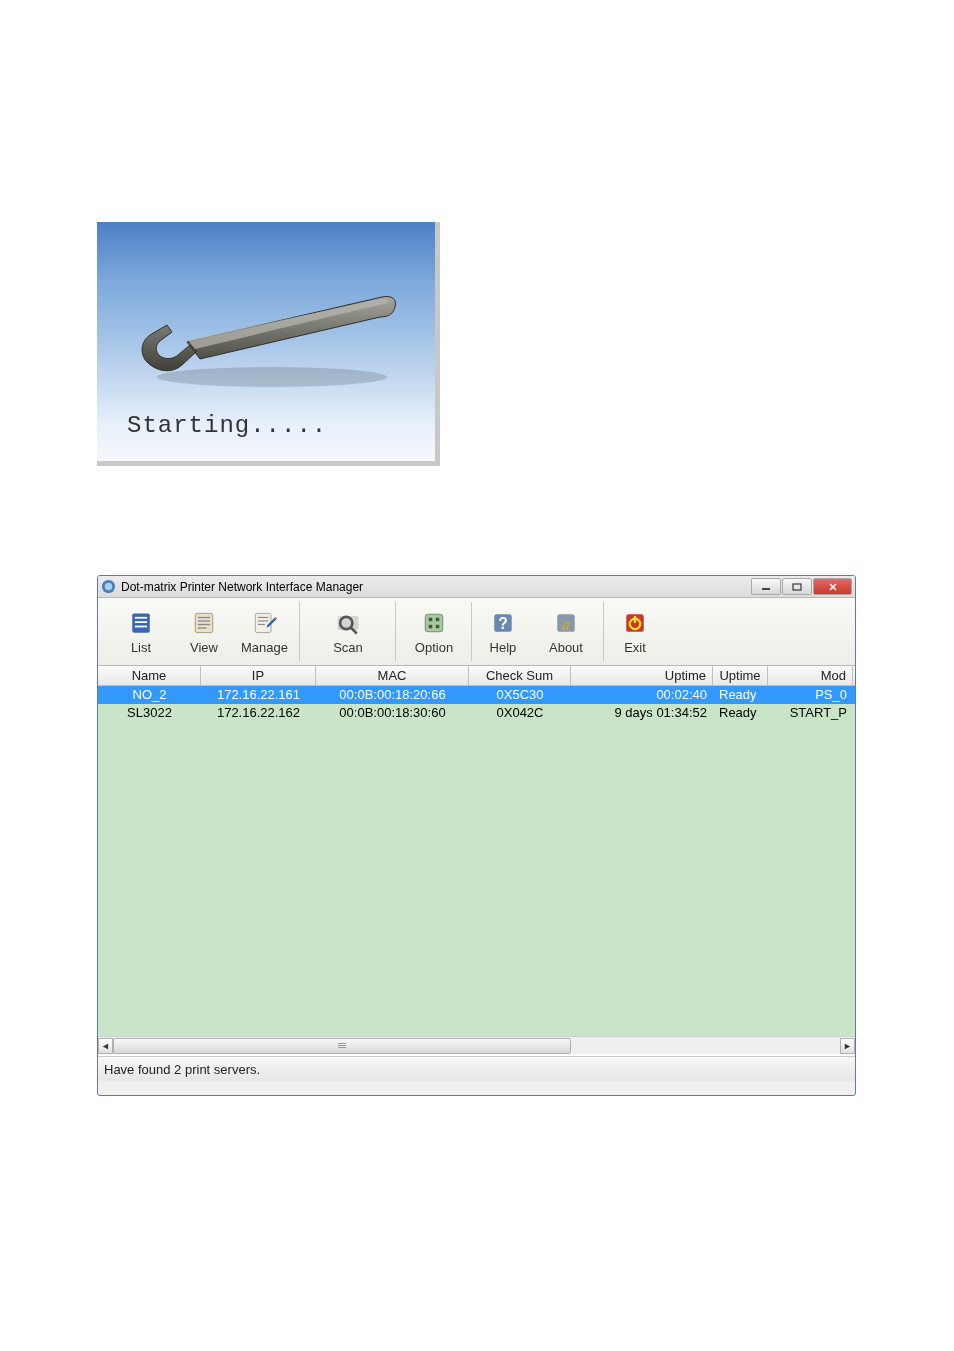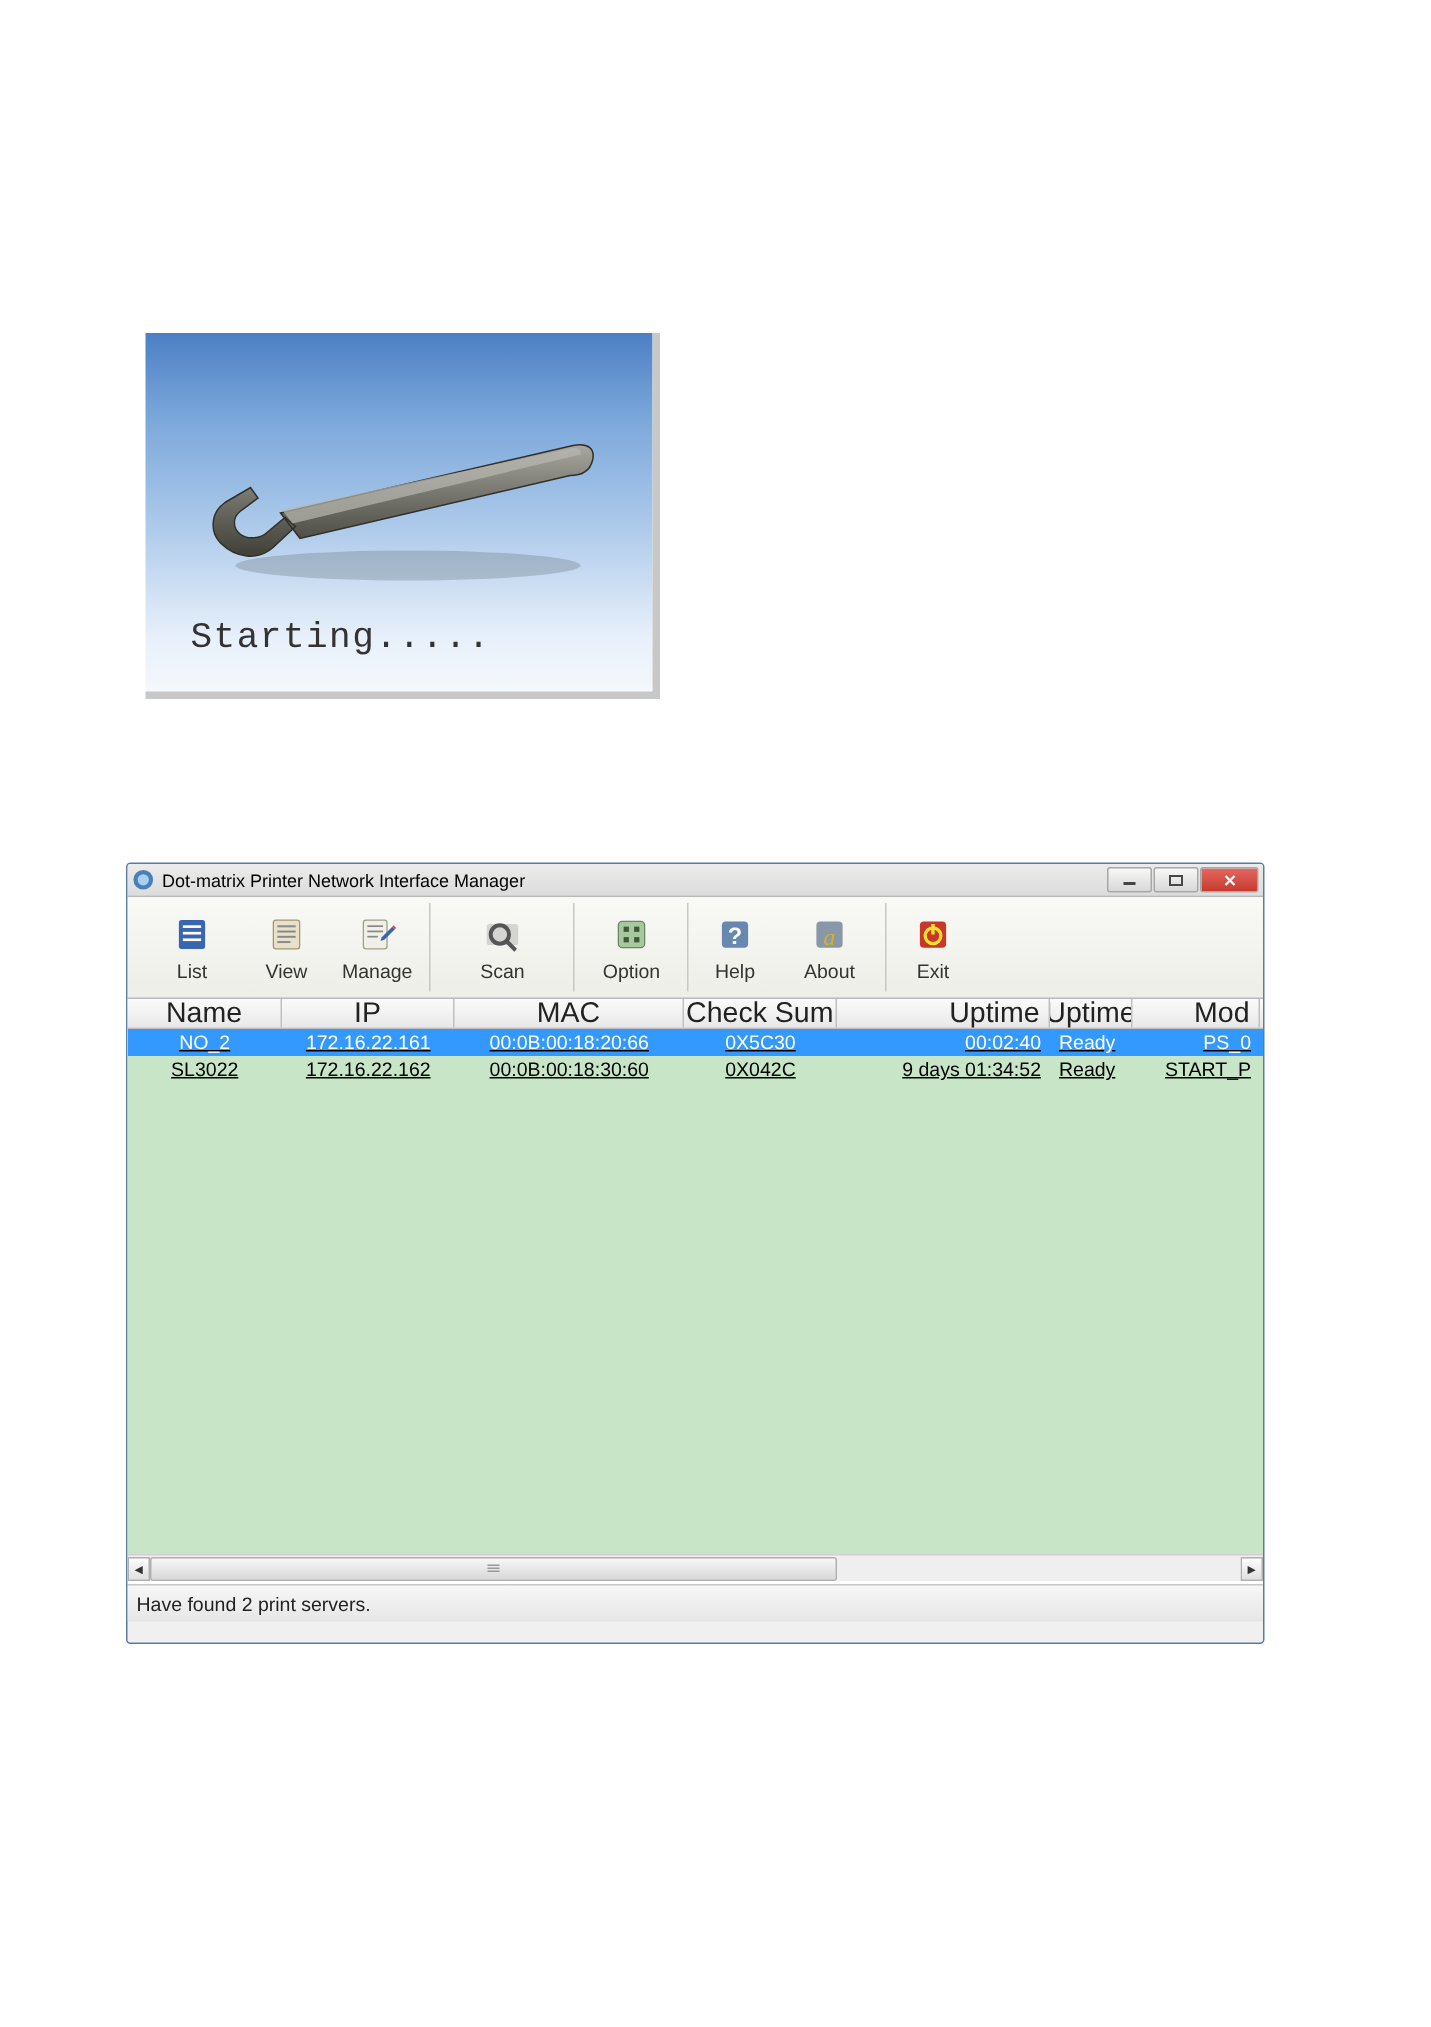--- a/index.html
+++ b/index.html
@@ -39,21 +39,21 @@
       left: 30px;
       font-family: 'Courier New', monospace;
       font-size: 24px;
       color: #333;
       letter-spacing: 1px;
     }
     
     .window {
       position: absolute;
       top: 575px;
-      left: 84px;
+      left: 97px;
       width: 759px;
       height: 521px;
       background: #F0F0F0;
       border: 1px solid #5a7aa8;
       border-radius: 3px;
       overflow: hidden;
     }
     .titlebar {
       height: 22px;
       background: linear-gradient(to bottom, #ececec 0%, #dcdcdc 100%);
@@ -151,38 +151,37 @@
     }
     .list-header {
       height: 20px;
       display: flex;
       background: linear-gradient(to bottom, #fbfbfb, #e8e8e8);
       border-bottom: 1px solid #c0c0c0;
     }
     .list-header-cell {
       border-right: 1px solid #c0c0c0;
       padding: 2px 6px;
-      font-size: 19px;
+      font-size: 13px;
       color: #222;
       text-align: left;
       display: flex;
       align-items: center;
       justify-content: center;
       overflow: hidden;
       white-space: nowrap;
       cursor: pointer;
     }
     .list-header-cell.right {
       justify-content: flex-end;
     }
     .list-body {
       background: #c9e5c8;
       height: 350px;
       overflow: hidden;
-      text-decoration: underline;
     }
     .list-row {
       display: flex;
       height: 18px;
       font-size: 13px;
     }
     .list-row.selected {
       background: #3399ff;
       color: #fff;
     }

